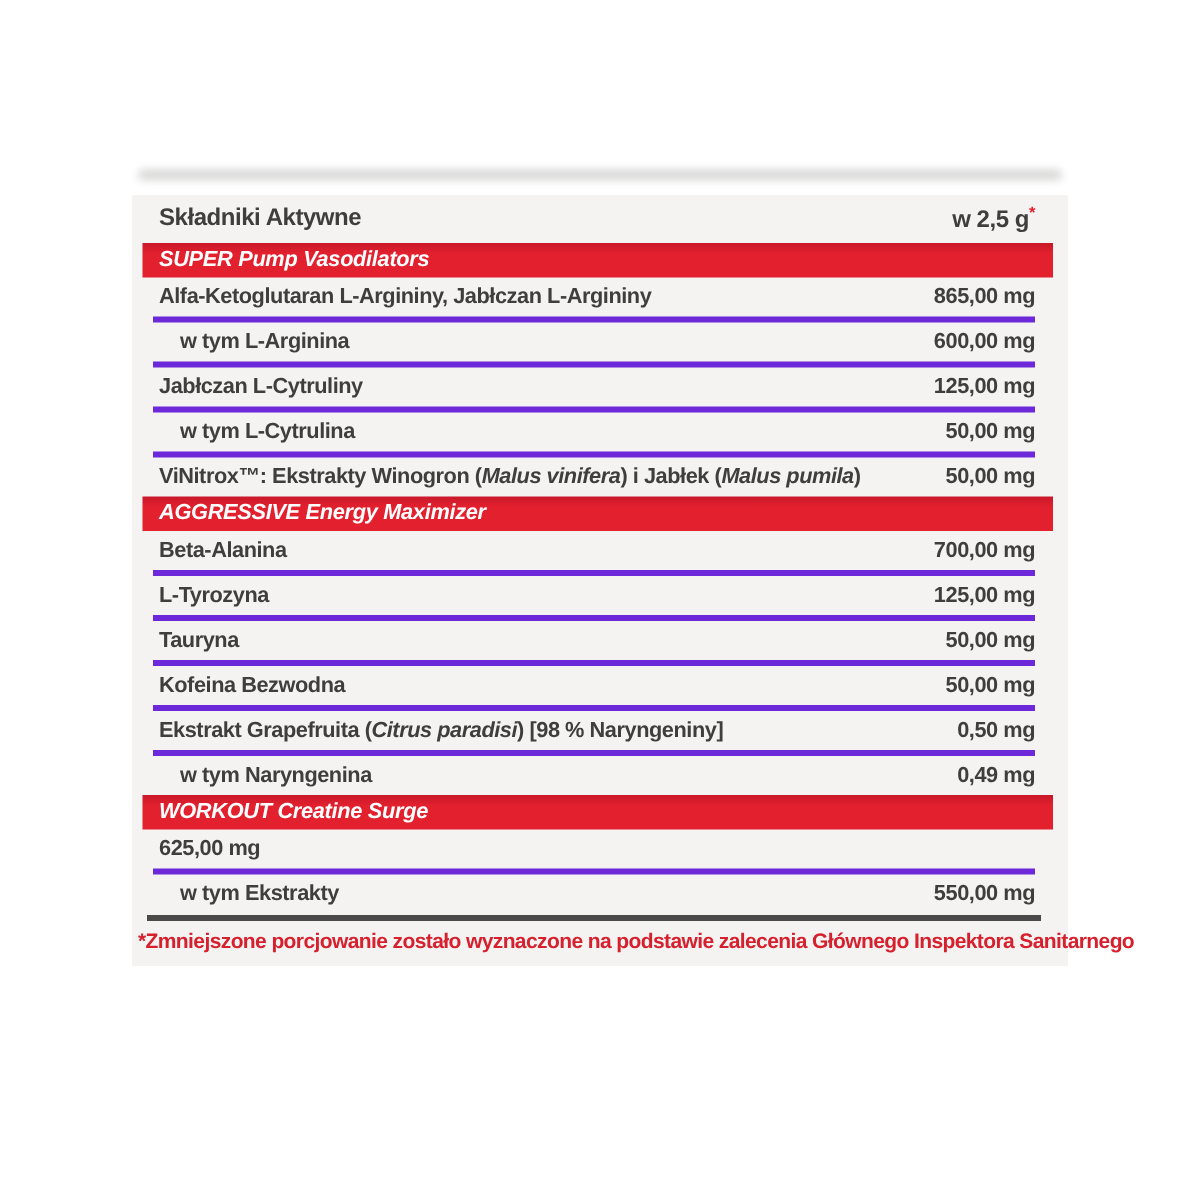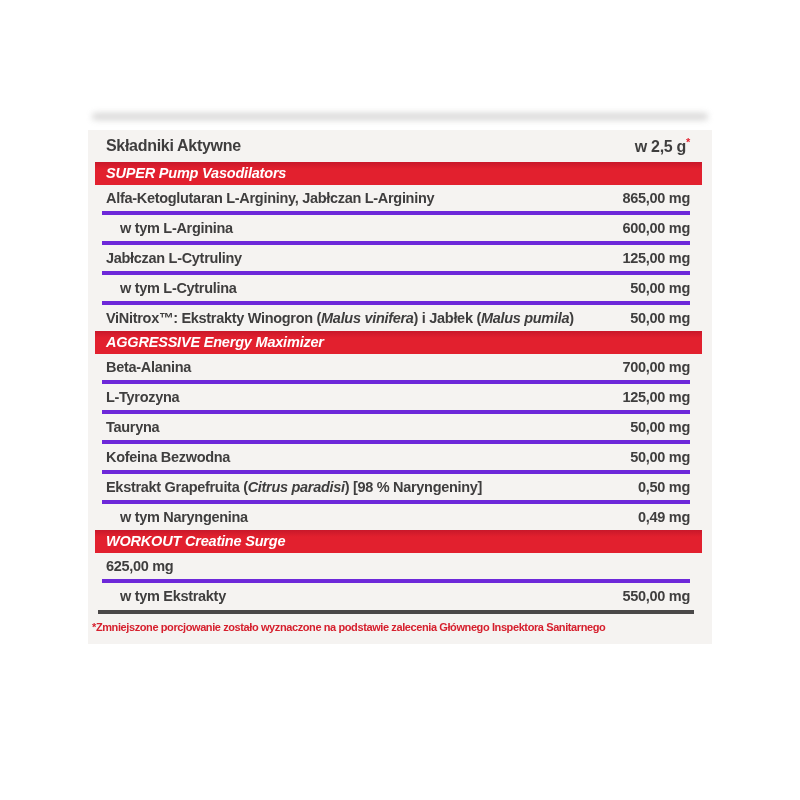--- a/index.html
+++ b/index.html
@@ -88,21 +88,21 @@
     flex-shrink: 0;
   }
   .thickline {
     height: 4px;
     background: #4a4848;
     margin: 1px 18px 0 10px;
   }
   .footnote {
     color: #d6202e;
     font-weight: bold;
-    font-size: 11px;
+    font-size: 14px;
     line-height: 15px;
     margin: 6px 10px 2px 4px;
     letter-spacing: -0.4px;
   }
   .footnote div {
     white-space: nowrap;
   }
   .footnote .fn2 {
     padding-left: 9px;
   }

